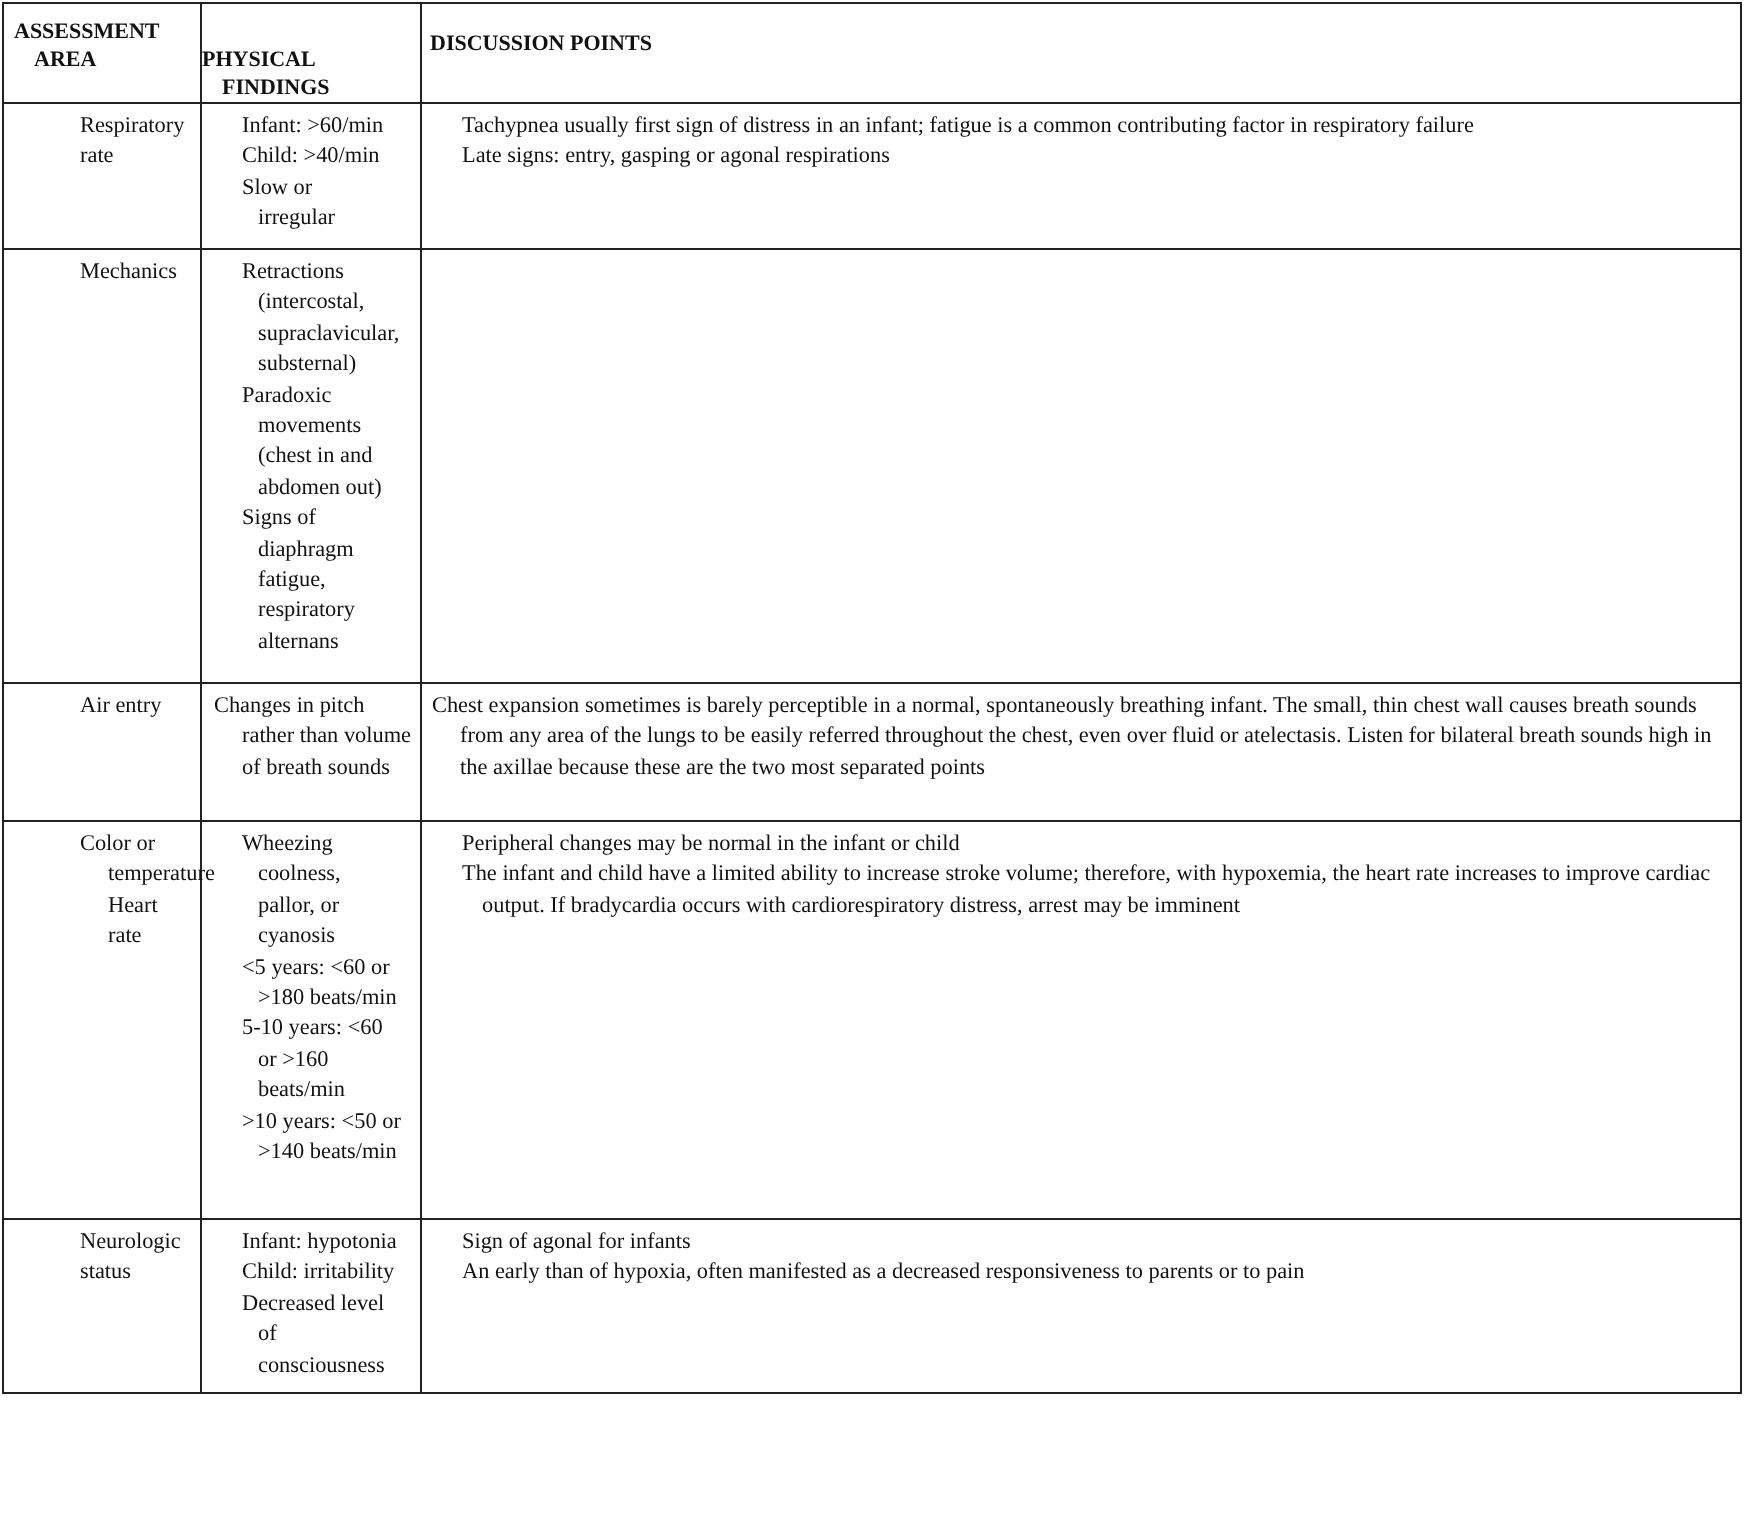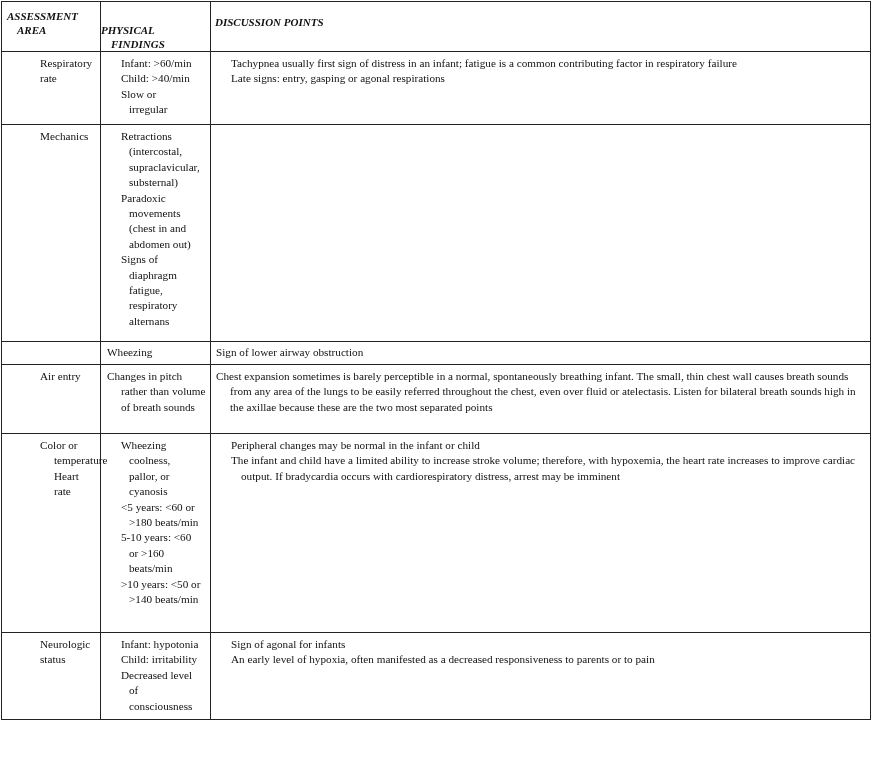--- a/index.html
+++ b/index.html
@@ -5,21 +5,21 @@
   html, body { margin: 0; padding: 0; background: #ffffff; }
   body { width: 872px; height: 759px; overflow: hidden; position: relative;
          font-family: "Liberation Serif", "DejaVu Serif", serif; color: #111; }
   table { position: absolute; left: 1px; top: 1px; width: 869px;
           border-collapse: collapse; table-layout: fixed; font-size: 11.2px; line-height: 15.4px; }
   col.c1 { width: 99px; }
   col.c2 { width: 110px; }
   col.c3 { width: 660px; }
   td, th { border: 1.5px solid #222; vertical-align: top; padding: 0; }
   th { font-weight: bold; text-align: left; font-size: 11px; line-height: 14px; height: 38px; }
-  th .h { display: block; padding-top: 7px; font-style: italic; }
+  th .h { display: block; padding-top: 7px; }
   th.h1 .h { padding-left: 5px; }
   th.h1 .h span { display: block; }
   th.h1 .h span.ind { padding-left: 10px; }
   th.h2 .h { padding-left: 0px; margin-top: 14px; }
   th.h2 .h span.ind { padding-left: 10px; }
   th.h3 .h { padding-top: 13px; padding-left: 4px; }
   .cell { padding: 4px 4px 4px 6px; }
   .area { padding-left: 6px; margin-left: 32px; }
   .area .l { display: block; }
   .area .l.ind { padding-left: 14px; }
@@ -103,33 +103,20 @@
           <span class="item hang" style="width:74px">Signs of diaphragm fatigue, respiratory alternans</span>
         </div>
       </td>
       <td>
           <div class="cell disc"></div>
         </td>
     </tr>
 
 
 
-    <tr class="r-wheez">
-      <td></td>
-      <td>
-        <div class="cell find flush">
-            <span class="line">Wheezing</span>
-          </div>
-      </td>
-      <td>
-        <div class="cell disc flush">
-            <span class="line">Sign of lower airway obstruction</span>
-          </div>
-      </td>
-    </tr>
 
     <tr class="r-air">
       <td>
         <div class="cell area">
             <span class="l">Air entry</span>
           </div>
       </td>
       <td>
         <div class="cell find flush">
             <span class="item hang" style="text-indent:-14px;padding-left:14px">Changes in pitch rather than volume of breath sounds</span>
@@ -175,18 +162,18 @@
       <td>
         <div class="cell find">
           <span class="item">Infant: hypotonia</span>
           <span class="item">Child: irritability</span>
           <span class="item hang" style="width:74px">Decreased level of consciousness</span>
         </div>
       </td>
       <td>
         <div class="cell disc">
           <span class="para">Sign of agonal for infants</span>
-          <span class="para">An early level of hypoxia, often manifested as a decreased responsiveness to parents or to pain</span>
+          <span class="para">An early than of hypoxia, often manifested as a decreased responsiveness to parents or to pain</span>
         </div>
       </td>
     </tr>
   </tbody>
 </table>
 
 </body></html>

